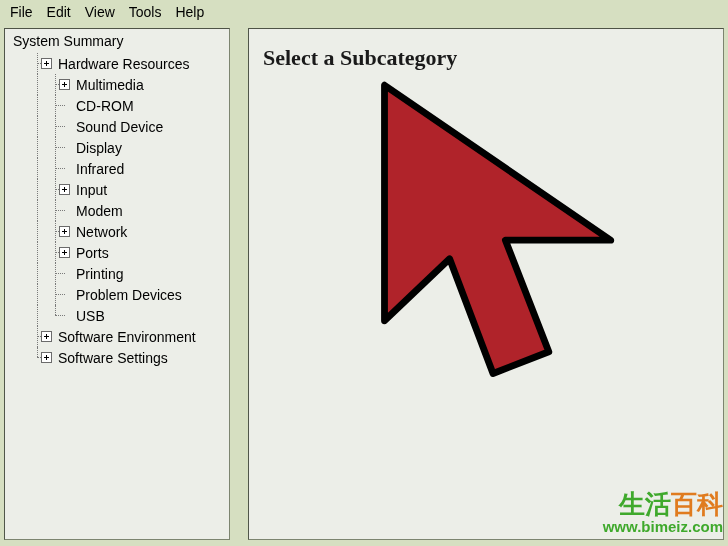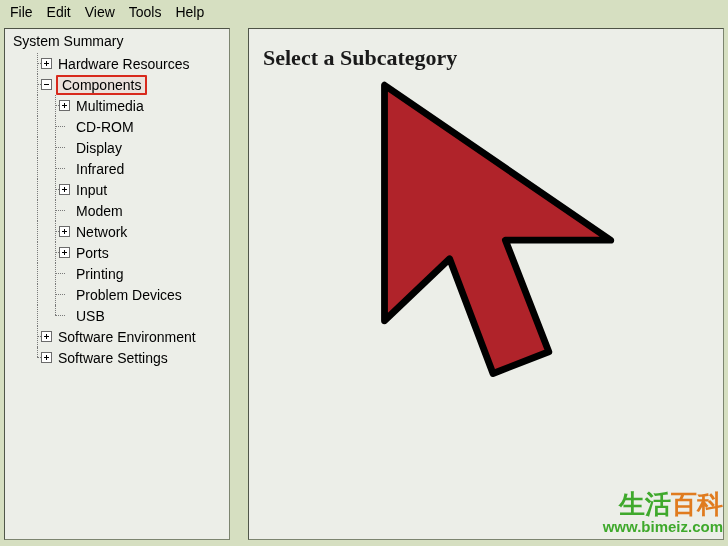--- a/index.html
+++ b/index.html
@@ -163,35 +163,36 @@
   <div class="panel tree-panel">
     <div class="tree">
       <div class="root-label">System Summary</div>
       <div id="tree-body">
           <div class="node">
             <div class="lines"></div>
             <div class="box plus"></div>
             <span class="label">Hardware Resources</span>
           </div>
           <div class="node">
-            <div class="lines"></div>
-            <div class="box minus"></div>
-            <span class="label highlight">Components</span>
-          </div>
-          <div class="node">
             <div class="lines pass"></div>
             <div class="lines"></div>
             <div class="box plus"></div>
             <span class="label">Multimedia</span>
           </div>
           <div class="node">
             <div class="lines pass"></div>
             <div class="lines"></div>
             <div class="spacer-box"></div>
             <span class="label">CD-ROM</span>
+          </div>
+          <div class="node">
+            <div class="lines pass"></div>
+            <div class="lines"></div>
+            <div class="spacer-box"></div>
+            <span class="label">Sound Device</span>
           </div>
           <div class="node">
             <div class="lines pass"></div>
             <div class="lines"></div>
             <div class="spacer-box"></div>
             <span class="label">Display</span>
           </div>
           <div class="node">
             <div class="lines pass"></div>
             <div class="lines"></div>

